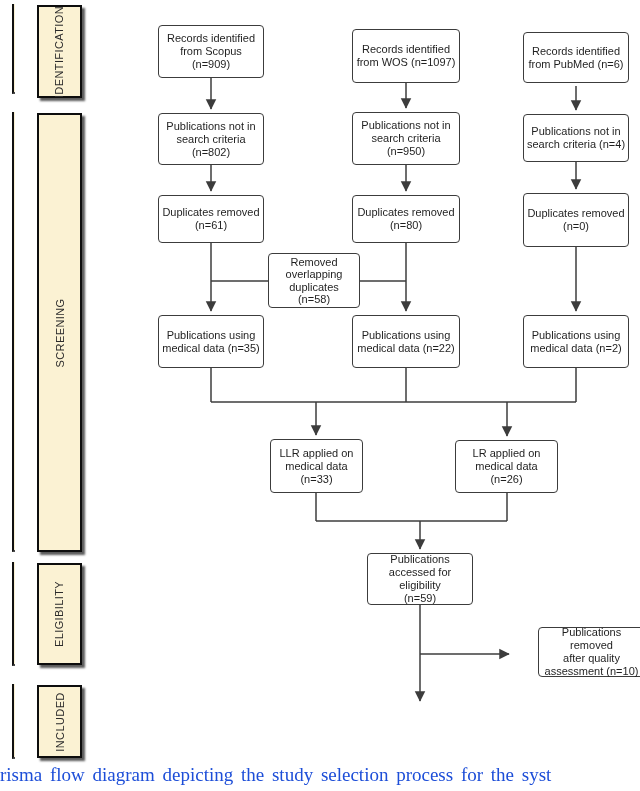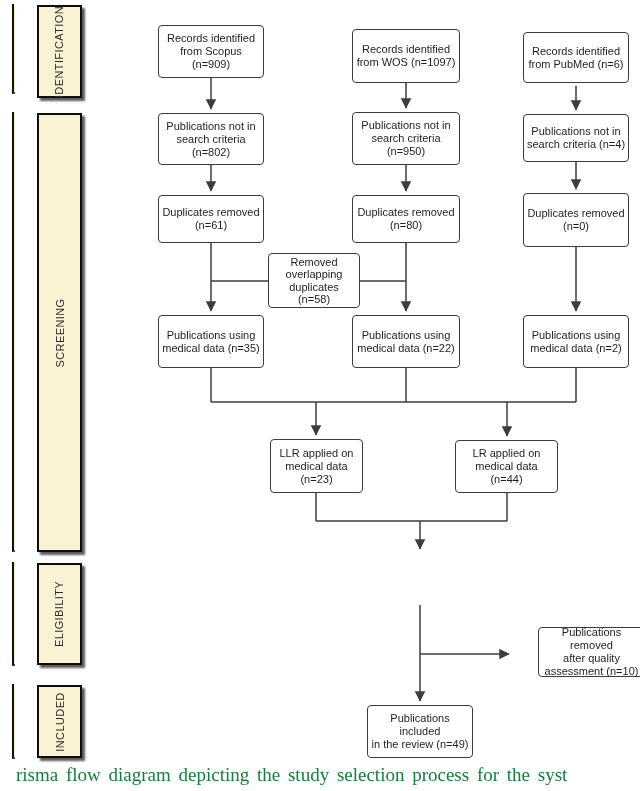--- a/index.html
+++ b/index.html
@@ -48,22 +48,21 @@
     font-size:11px;line-height:13px;
     padding:1px 2px;
   }
   svg.connectors{position:absolute;left:0;top:0;}
   .caption{
     position:absolute;left:0;top:764px;
     font-family:"Liberation Serif", serif;
     font-size:19px;
     word-spacing:3px;
     white-space:nowrap;
-    color:#15803d;
-    margin-left:16px;
+    color:#1d4ed8;
   }
 </style>
 </head>
 <body>
 
 <div id="page">
 
   <div class="crop-edge" style="top:4px;height:90px"></div>
   <div class="crop-edge" style="top:112px;height:440px"></div>
   <div class="crop-edge" style="top:562px;height:104px"></div>
@@ -152,25 +151,26 @@
 
   <div class="node" style="left:158px;top:315px;width:106px;height:53px">Publications using
 medical data (n=35)</div>
   <div class="node" style="left:352px;top:315px;width:108px;height:53px">Publications using
 medical data (n=22)</div>
   <div class="node" style="left:523px;top:315px;width:106px;height:53px">Publications using
 medical data (n=2)</div>
 
   <div class="node" style="left:270px;top:439px;width:93px;height:54px">LLR applied on
 medical data
-(n=23)</div>
+(n=33)</div>
   <div class="node" style="left:455px;top:440px;width:103px;height:53px">LR applied on
-medical data (n=44)</div>
+medical data (n=26)</div>
 
+  <div class="node" style="left:367px;top:553px;width:106px;height:52px">Publications
+accessed for eligibility
+(n=59)</div>
   <div class="node" style="left:538px;top:627px;width:107px;height:50px">Publications removed
 after quality
 assessment (n=10)</div>
-  <div class="node" style="left:367px;top:705px;width:106px;height:53px">Publications included
-in the review (n=49)</div>
 
   <div class="caption">risma flow diagram depicting the study selection process for the syst</div>
 
 </div>
 
 </body></html>

